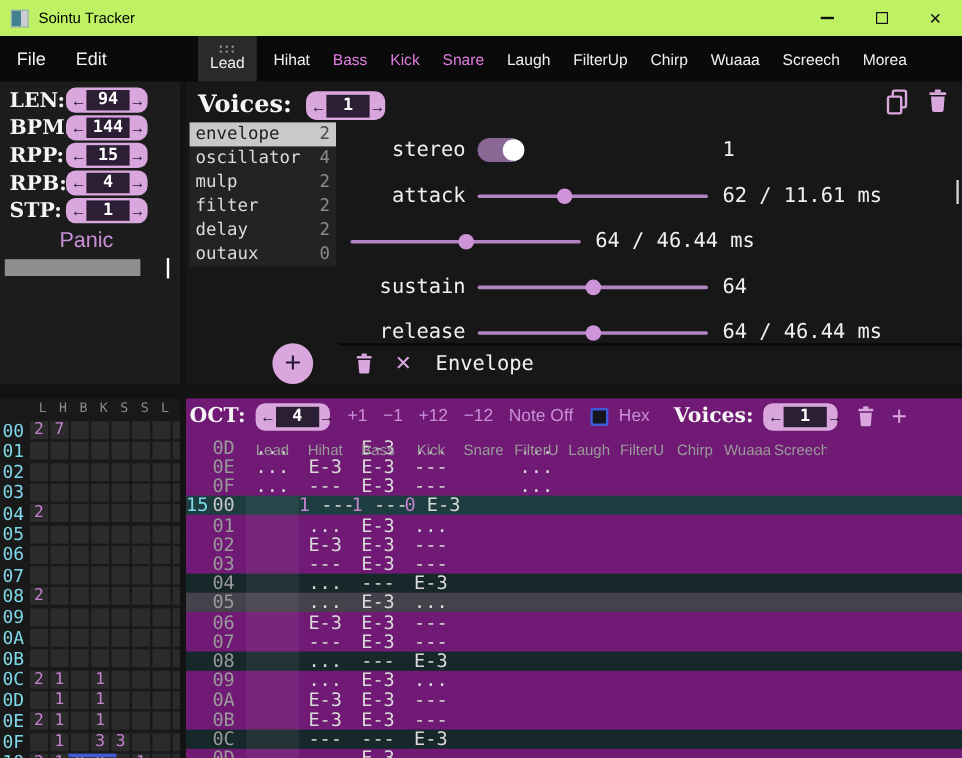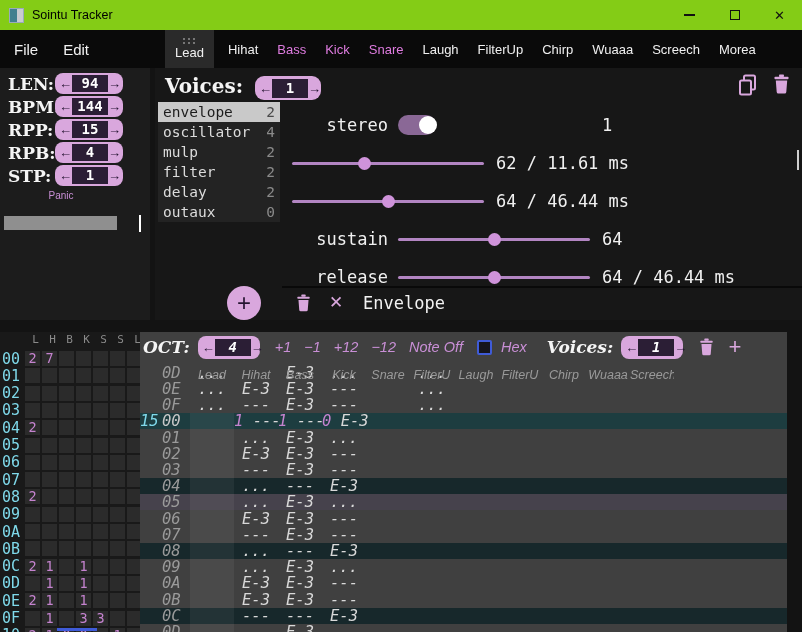--- a/index.html
+++ b/index.html
@@ -1,21 +1,21 @@
 <!DOCTYPE html>
 <html style="--accent: #d9a7dd; --accentDeep: #2b1e35; --accentText: #c98fd6; --tabPink: #df7ce0; --cyan: #7fd9ea; --blue: #3f5bd8; --selRow: #1d3d40; --beatRow: #17282b; --playRow: #46424c; --toggleTrack: #8a6896; --sliderTrack: #b285c2; --vuGray: #8f8f8f; --unitSelected: #c9c9c9; --orderVal: #c583cf;"><head>
 <meta charset="utf-8">
 <style>
   html,body{margin:0;padding:0;background:#111;}
   *{box-sizing:border-box;}
   .screen{position:relative;width:802px;height:632px;background:#131313;overflow:hidden;
           font-family:"Liberation Sans",sans-serif;-webkit-font-smoothing:antialiased;}
 
   
-  .titlebar{position:absolute;left:0;top:0;width:802px;height:30px;background:#84cc16;
+  .titlebar{position:absolute;left:0;top:0;width:802px;height:30px;background:#bef264;
             display:flex;align-items:center;color:#000;}
   .app-icon{width:15px;height:15px;margin-left:9px;border:1px solid #9ab;
             background:linear-gradient(90deg,#41808f 0 55%,#c9ccd0 55% 100%);}
   .win-title{margin-left:8px;font-size:12.5px;}
   .win-controls{margin-left:auto;display:flex;height:30px;}
   .win-btn{width:45px;height:30px;display:flex;align-items:center;justify-content:center;font-size:13px;color:#111;}
   .glyph-min{width:11px;height:1.5px;background:#111;}
   .glyph-max{width:10px;height:10px;border:1.2px solid #111;}
 
   
@@ -28,36 +28,36 @@
   .tab.accent{color:var(--tabPink);}
   .tab.active{background:#2a2a2a;flex-direction:column;justify-content:center;padding:0 10px;}
   .drag-dots{width:2px;height:2px;border-radius:50%;background:#909090;margin-bottom:5px;
              box-shadow:5px 0 #909090,10px 0 #909090,0 4px #909090,5px 4px #909090,10px 4px #909090;
              transform:translateX(-5px);}
 
   
   .left-panel{position:absolute;left:0;top:68px;width:150px;height:252px;background:#1c1c1c;}
   .inst-panel{position:absolute;left:155px;top:68px;width:647px;height:252px;background:#171717;}
   .order-panel{position:absolute;left:0;top:332px;width:150px;height:300px;background:#191919;overflow:hidden;}
-  .pattern-panel{position:absolute;left:140px;top:332px;width:647px;height:300px;background:#404040;overflow:hidden;font-style:italic;}
+  .pattern-panel{position:absolute;left:155px;top:332px;width:647px;height:300px;background:#701a75;overflow:hidden;}
 
   
   .stepper{display:flex;align-items:center;background:var(--accent);border-radius:8px;height:21px;width:68px;
            justify-content:space-between;padding:0 4px;}
   .stepper.big{height:24px;width:66px;border-radius:9px;}
   .st-arrow{color:#241430;font-size:13px;font-weight:bold;line-height:1;}
   .st-value{background:var(--accentDeep);color:#fff;font-family:"DejaVu Sans Mono",monospace;
             font-weight:bold;font-size:14px;text-align:center;flex:0 0 36px;height:17px;line-height:17px;}
   .stepper.big .st-value{height:19px;line-height:19px;}
 
   
   .sp-row{display:flex;align-items:center;height:23px;padding-left:8px;}
   .sp-label{width:47px;font-family:"DejaVu Serif",serif;font-weight:bold;font-size:17px;color:#f5f5f5;}
-  .panic{position:absolute;left:4px;top:122px;width:114px;text-align:center;
-         color:var(--accentText);font-size:10px;}
+  .panic{position:absolute;left:15px;top:122px;width:114px;text-align:center;
+         color:var(--accentText);font-size:18px;}
   .vu{position:absolute;left:4px;top:148px;width:113px;height:14px;background:var(--vuGray);}
   .vu-caret{position:absolute;left:139px;top:147px;width:2px;height:17px;background:#fff;}
 
   
   .inst-head-label{position:absolute;left:10px;top:6px;font-family:"DejaVu Serif",serif;
                    font-weight:bold;font-size:20px;color:#f5f5f5;}
   .inst-head-stepper{position:absolute;left:100px;top:8px;}
   .icon-btn{color:var(--accent);}
   .copy-btn{position:absolute;left:583px;top:6px;}
   .inst-trash{position:absolute;left:618px;top:6px;}
@@ -292,20 +292,21 @@
         <div class="param-row" style="top: 44px;">
           <span class="p-label">stereo</span>
           <div class="p-ctrl">
             <div class="toggle">
               <div class="toggle-knob"></div>
             </div>
           </div>
           <span class="p-value">1</span>
         </div>
         <div class="param-row" style="top: 82px;">
+          <span class="p-label">attack</span>
           <div class="p-ctrl">
             <div class="slider-line"></div>
             <div class="slider-thumb" style="left: calc(37.5% - 6px);"></div>
           </div>
           <span class="p-value">62 / 11.61 ms</span>
         </div>
         <div class="param-row" style="top: 120px;">
           <div class="p-ctrl">
             <div class="slider-line"></div>
             <div class="slider-thumb" style="left: calc(50% - 6px);"></div>

